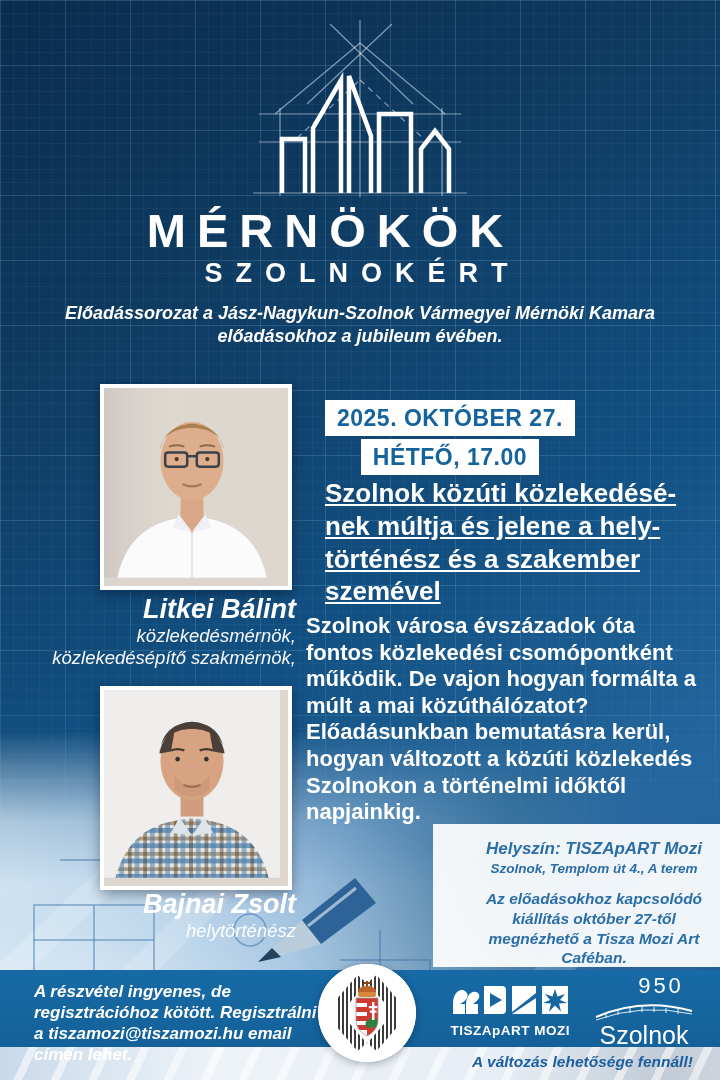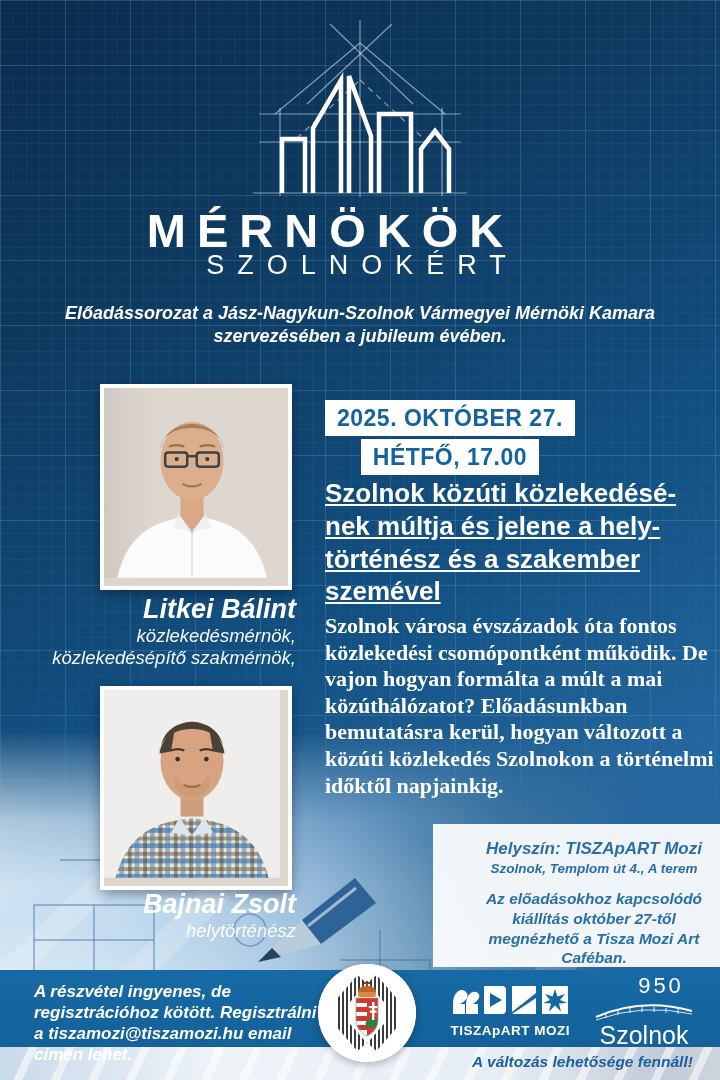--- a/index.html
+++ b/index.html
@@ -27,44 +27,44 @@
       radial-gradient(ellipse at 6% 96%, rgba(238,246,252,.95) 0%, rgba(205,226,242,.65) 30%, rgba(205,226,242,0) 62%),
       linear-gradient(115deg,#dcebf6 0%,#b9d3e9 22%,#7fa9cf 44%,#41779f 62%,#27659f 78%,#1f5f9a 100%);
     -webkit-mask-image:linear-gradient(to bottom,transparent 0,rgba(0,0,0,.8) 26%,#000 44%);
             mask-image:linear-gradient(to bottom,transparent 0,rgba(0,0,0,.8) 26%,#000 44%);
   }
   .bp-photo svg{position:absolute;inset:0;}
   
   .logo-wrap{position:absolute; left:245px; top:16px; width:230px; height:182px; z-index:3;}
   .title1{position:absolute; left:0; top:203px; width:650px; text-align:center; z-index:3;
     color:#fff; font-size:47px; font-weight:700; letter-spacing:11px; text-indent:11px;}
-  .title2{position:absolute; left:0; top:250px; width:712px; text-align:center; z-index:3;
-    color:#fff; font-size:27px; font-weight:400; letter-spacing:13px; text-indent:13px;}
+  .title2{position:absolute; left:0; top:258px; width:712px; text-align:center; z-index:3;
+    color:#fff; font-size:27px; font-weight:700; letter-spacing:13px; text-indent:13px;}
   .subtitle{position:absolute; left:60px; top:302px; width:600px; text-align:center; z-index:3;
     color:#fff; font-size:18px; font-weight:700; font-style:italic; line-height:1.25;}
   
   .photo{position:absolute; left:100px; width:184px; border:4px solid #fff; z-index:3;
     box-shadow:0 4px 12px rgba(0,10,30,.4); background:#ddd6cf;}
   .photo svg{display:block;}
   .photo1{top:384px; height:198px;}
   .photo2{top:686px; height:196px;}
   
   .speaker{position:absolute; right:424px; text-align:right; z-index:3; color:#fff; white-space:nowrap;}
   .speaker1{top:595px;}
   .speaker2{top:890px;}
   .speaker .name{font-size:27px; font-weight:700; font-style:italic; line-height:1.1;}
   .speaker .role{font-size:18.5px; font-style:italic; font-weight:400; line-height:1.18; opacity:.97;}
   
   .datebox{position:absolute; left:325px; top:400px; z-index:3; display:flex; flex-direction:column; align-items:center; gap:3px;}
   .datebox .dline{display:inline-block; background:#fff; color:#15639d; font-weight:700;
     font-size:23px; letter-spacing:.5px; padding:5px 12px 4px;}
   .heading{position:absolute; left:325px; top:477px; width:390px; z-index:3;
     color:#fff; font-size:26px; font-weight:700; line-height:1.26;text-decoration:underline;}
-  .bodytext{position:absolute; left:325px; top:613px; width:390px; z-index:3;
-    color:#fff; font-size:22px; font-weight:700; line-height:1.21;font-family:Liberation Serif, serif;}
+  .bodytext{position:absolute; left:306px; top:613px; width:390px; z-index:3;
+    color:#fff; font-size:22px; font-weight:700; line-height:1.21;}
   
   .venue{position:absolute; left:433px; top:824px; width:258px; height:143px; z-index:3;
     background:rgba(255,255,255,.93); color:#2a6ea8; text-align:center; font-style:italic;padding-left:32px;}
   .venue .v1{font-size:17px; font-weight:700; margin-top:15px;}
   .venue .v2{font-size:13.5px; font-weight:700; margin-top:2px;}
   .venue .v3{font-size:15.5px; font-weight:700; margin-top:13px; line-height:1.28; padding:0 16px;}
   
   .bar{position:absolute; left:0; top:970px; width:720px; height:77px; z-index:4;
     background:linear-gradient(180deg,#176aa5 0%,#14619a 100%);}
   .registration{position:absolute; left:34px; top:981px; width:294px; z-index:5;
@@ -143,21 +143,21 @@
         <path d="M68,177 V112 L96,64 V177"></path>
         <path d="M104,177 V60 L126,120 V177"></path>
         <path d="M134,177 V98 H166 V177"></path>
         <path d="M176,177 V133 L190,115 L204,133 V177"></path>
       </g>
     </svg>
   </div>
 
   <div class="title1">MÉRNÖKÖK</div>
   <div class="title2">SZOLNOKÉRT</div>
-  <div class="subtitle">Előadássorozat a Jász-Nagykun-Szolnok Vármegyei Mérnöki Kamara szervezésében a jubileum évében.</div>
+  <div class="subtitle">Előadássorozat a Jász-Nagykun-Szolnok Vármegyei Mérnöki Kamara előadásokhoz a jubileum évében.</div>
 
   <div class="photo photo1">
     <svg viewBox="0 0 184 198" width="176" height="190">
       <rect width="184" height="198" fill="#ded7d0"></rect>
       <rect width="184" height="198" fill="url(#bgfade1)"></rect>
       <defs>
         <linearGradient id="bgfade1" x1="0" y1="0" x2="1" y2="0">
           <stop offset="0" stop-color="#cfc8c2"></stop>
             <stop offset=".5" stop-color="#e4ddd6" stop-opacity="0"></stop>
         </linearGradient>

